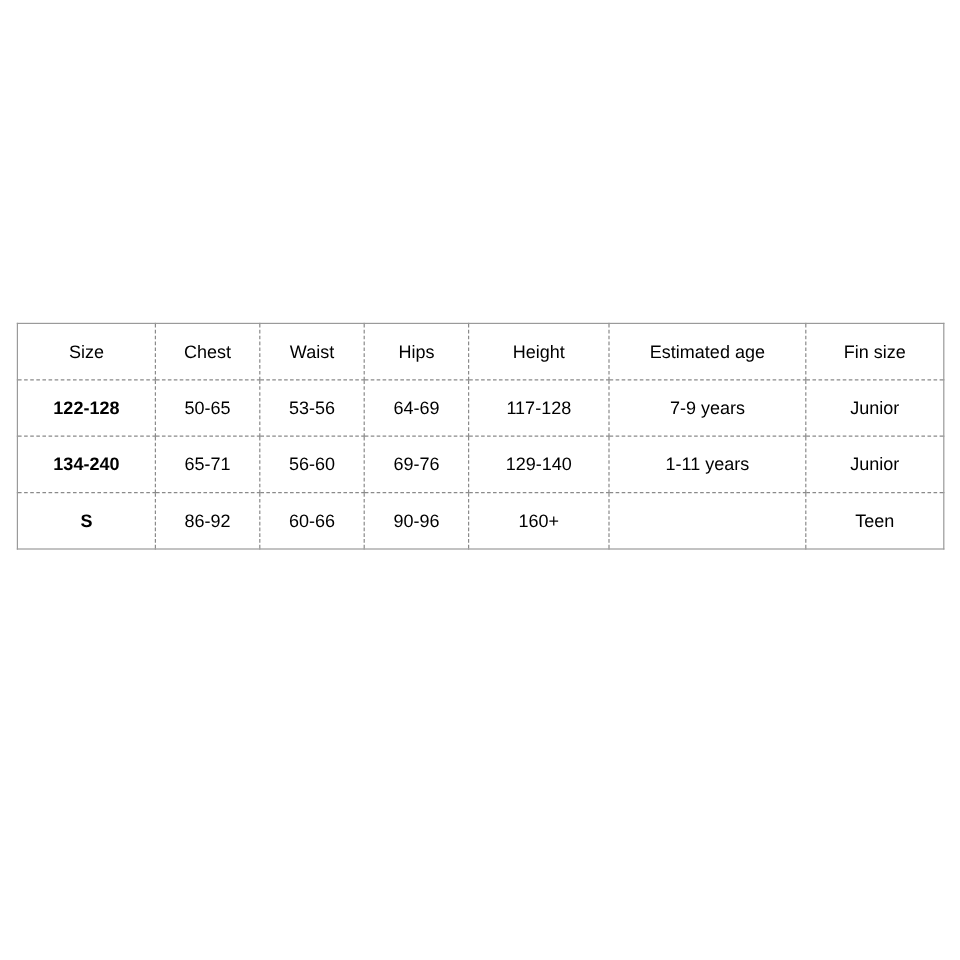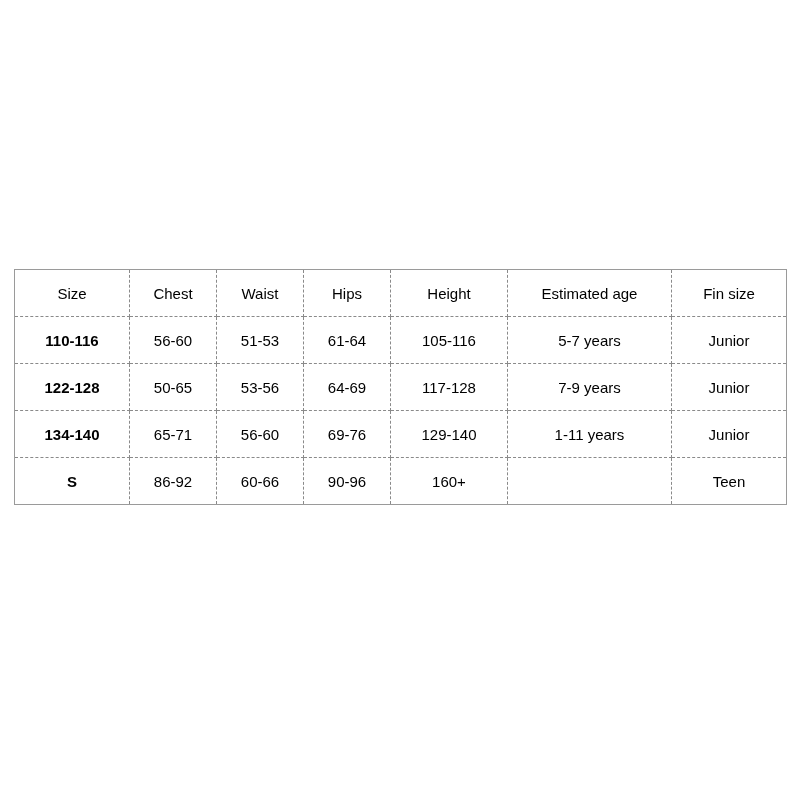--- a/index.html
+++ b/index.html
@@ -84,39 +84,30 @@
         <th>Chest</th>
         <th>Waist</th>
         <th>Hips</th>
         <th>Height</th>
         <th>Estimated age</th>
         <th>Fin size</th>
       </tr>
     </thead>
     <tbody>
       <tr>
-        <td class="size-cell">110-116</td>
-        <td>56-60</td>
-        <td>51-53</td>
-        <td>61-64</td>
-        <td>105-116</td>
-        <td>5-7 years</td>
-        <td>Junior</td>
-      </tr>
-      <tr>
         <td class="size-cell">122-128</td>
         <td>50-65</td>
         <td>53-56</td>
         <td>64-69</td>
         <td>117-128</td>
         <td>7-9 years</td>
         <td>Junior</td>
       </tr>
       <tr>
-        <td class="size-cell">134-140</td>
+        <td class="size-cell">134-240</td>
         <td>65-71</td>
         <td>56-60</td>
         <td>69-76</td>
         <td>129-140</td>
         <td>1-11 years</td>
         <td>Junior</td>
       </tr>
       <tr>
         <td class="size-cell">S</td>
         <td>86-92</td>

